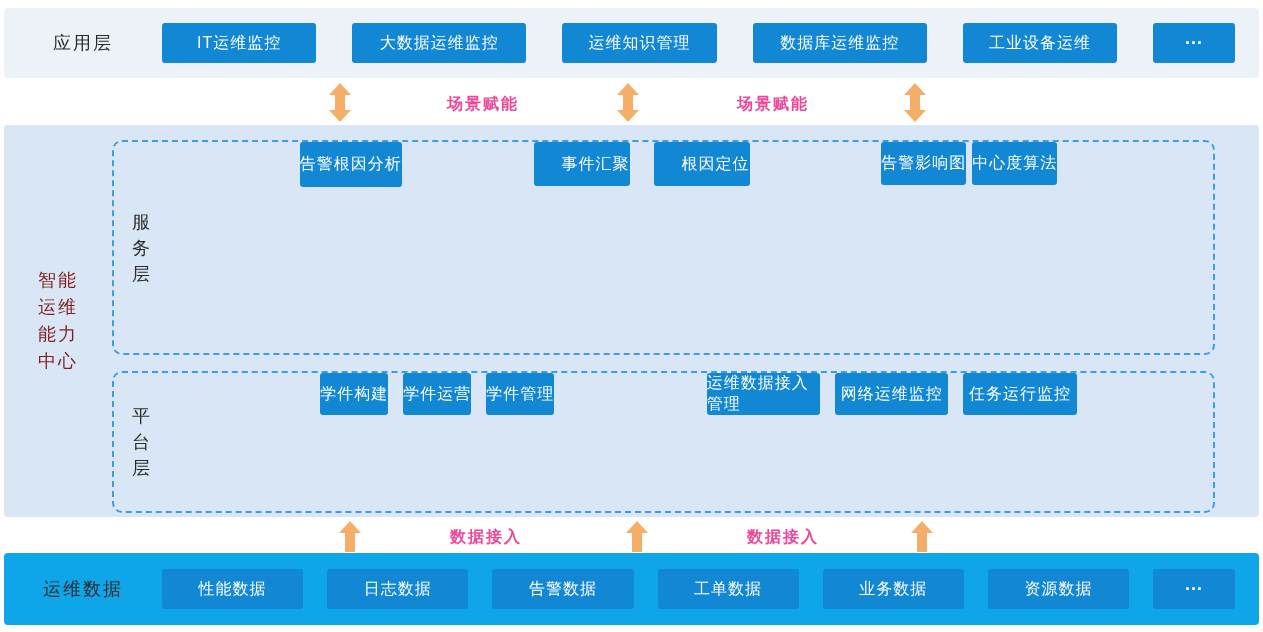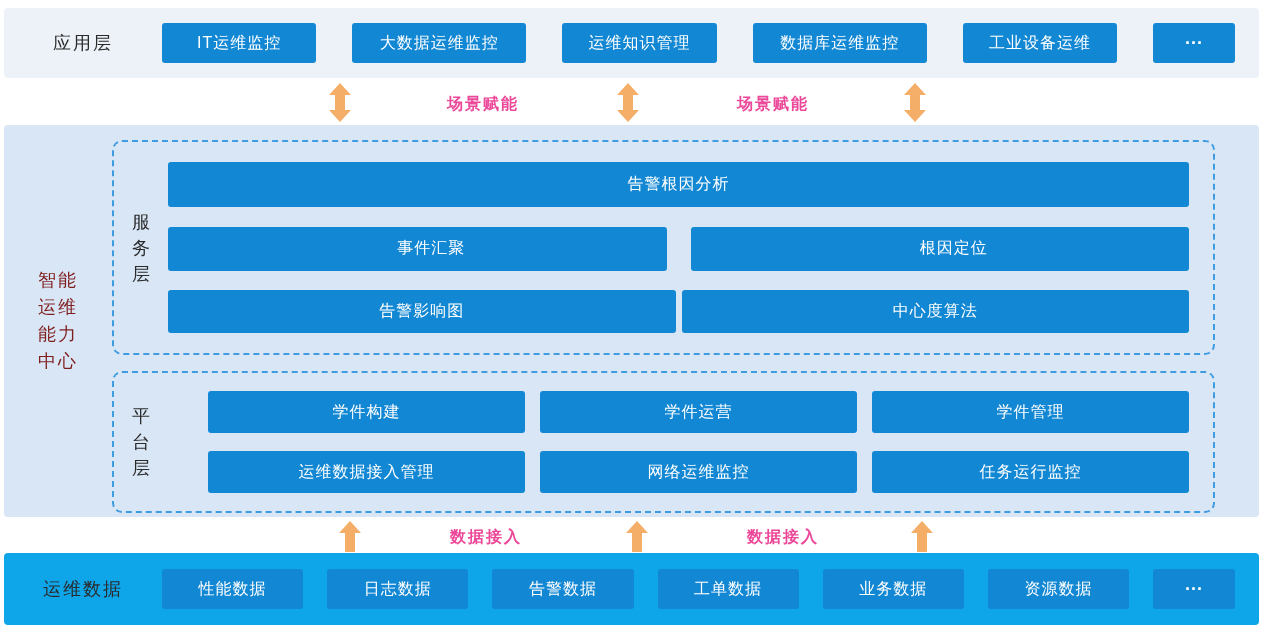--- a/index.html
+++ b/index.html
@@ -29,21 +29,21 @@
   .boxes-row .box.wide { flex:1.13; }
   .boxes-row .box.dots { flex:0 0 82px; font-size:18px; font-weight:bold; letter-spacing:0; }
 
   
   .center-content { flex:1; display:flex; flex-direction:column; padding:15px 44px 0 0; gap:16px; }
   .dashed-box { border:2px dashed #3f9ce0; border-radius:10px; display:flex; }
   .dashed-box.service  { height:215px; }
   .dashed-box.platform { height:142px; }
   .v-label { width:54px; flex:0 0 auto; display:flex; align-items:center; justify-content:center;
              font-size:18px; color:#2a2a2a; white-space:pre; line-height:26px; text-align:center; }
-  .inner-rows { flex:1; display:flex; flex-direction:column; justify-content:space-evenly; padding-right:24px; }
+  .inner-rows { flex:1; display:flex; flex-direction:row; justify-content:space-evenly; padding-right:24px; }
 
   .row-full .box { height:45px; }
   .srow { display:flex; gap:24px; }
   .srow .box { flex:1; height:44px;padding-left:28px; }
   .pair-row { display:flex; gap:24px; }
   .pair-group { flex:1; display:flex; gap:6px; }
   .pair-group .box { flex:1; height:43px; }
   .prow { display:flex; gap:15px;padding-left:40px; }
   .prow .box { flex:1; height:42px; }
 

